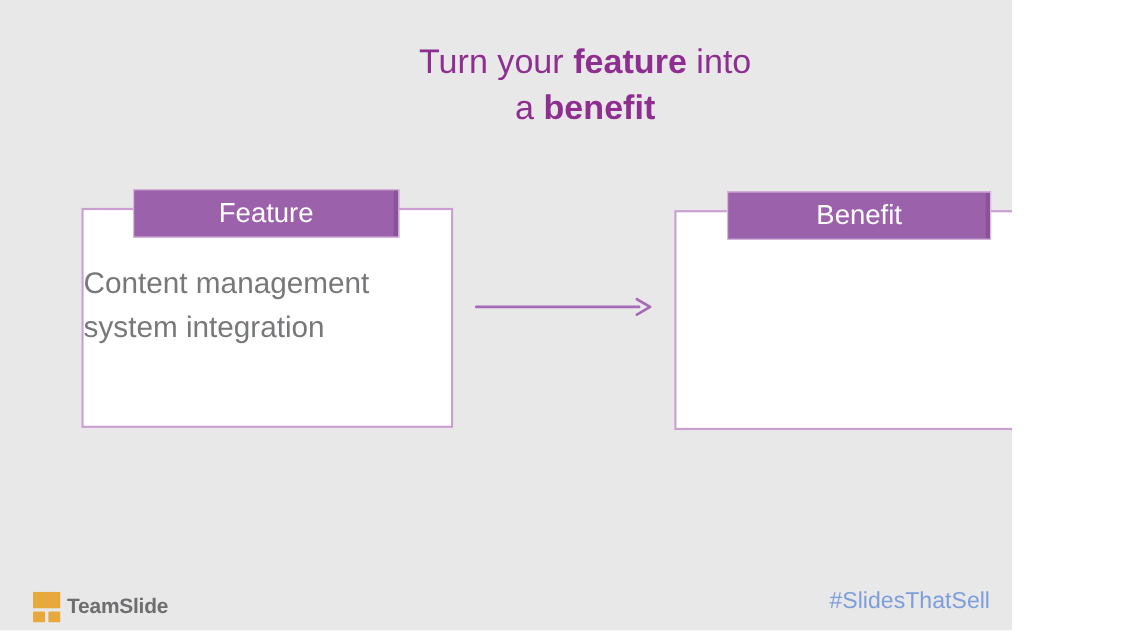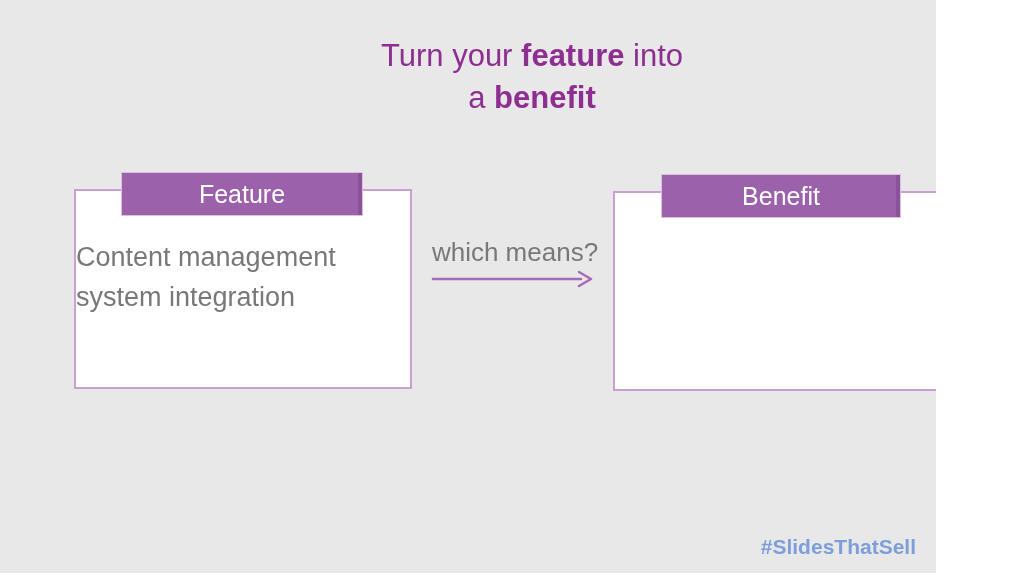--- a/index.html
+++ b/index.html
@@ -3,21 +3,20 @@
 <meta charset="utf-8">
 <style>
   html, body { margin: 0; padding: 0; }
   .slide {
     position: relative;
     width: 920px;
     height: 580px;
     background: var(--background, #e9e8e9);
     overflow: hidden;
     font-family: "Liberation Sans", "DejaVu Sans", sans-serif;
-    padding-left: 16px;
   }
 
   
   .title {
     position: absolute;
     left: 0;
     top: 35px;
     width: 1024px;
     text-align: center;
     transform: translateX(20px);
@@ -105,21 +104,21 @@
     font-size: 19px;
     font-weight: 700;
     color: var(--brand-gray, #6d6e70);
     letter-spacing: -0.2px;
   }
   .hashtag {
     position: absolute;
     right: 20px;
     top: 535px;
     font-size: 21px;
-    font-weight: 700;
+    font-weight: 400;
     color: var(--hashtag-blue, #7d9ed8);
   }
 
   .bottom-strip {
     position: absolute;
     left: 0;
     bottom: 0;
     width: 100%;
     height: 7px;
     background: #ffffff;
@@ -134,28 +133,35 @@
     <span>Turn your </span><b>feature</b><span> into</span><br>
     <span>a </span><b>benefit</b>
   </div>
 
   <div class="card card-feature">
     <div class="tab">Feature</div>
     <div class="card-body">Content management
 system integration</div>
   </div>
 
-  <div class="connector-label">which means?</div>
   <svg class="arrow-svg" width="164" height="20" viewBox="0 0 164 20">
     <line x1="2" y1="10" x2="150" y2="10"></line>
     <path d="M148 3 L160 10 L148 17"></path>
   </svg>
 
   <div class="card card-benefit">
     <div class="tab">Benefit</div>
   </div>
 
+  <div class="brand">
+    <svg class="logo-icon" width="25" height="28" viewBox="0 0 25 28">
+      <rect x="0" y="0" width="25" height="15" rx="1"></rect>
+      <rect x="0" y="18" width="11" height="10" rx="1"></rect>
+      <rect x="14" y="18" width="11" height="10" rx="1"></rect>
+    </svg>
+    <span class="brand-name">TeamSlide</span>
+  </div>
 
   <div class="hashtag">#SlidesThatSell</div>
 
   <div class="bottom-strip"></div>
 
 </div>
 
 </body></html>

